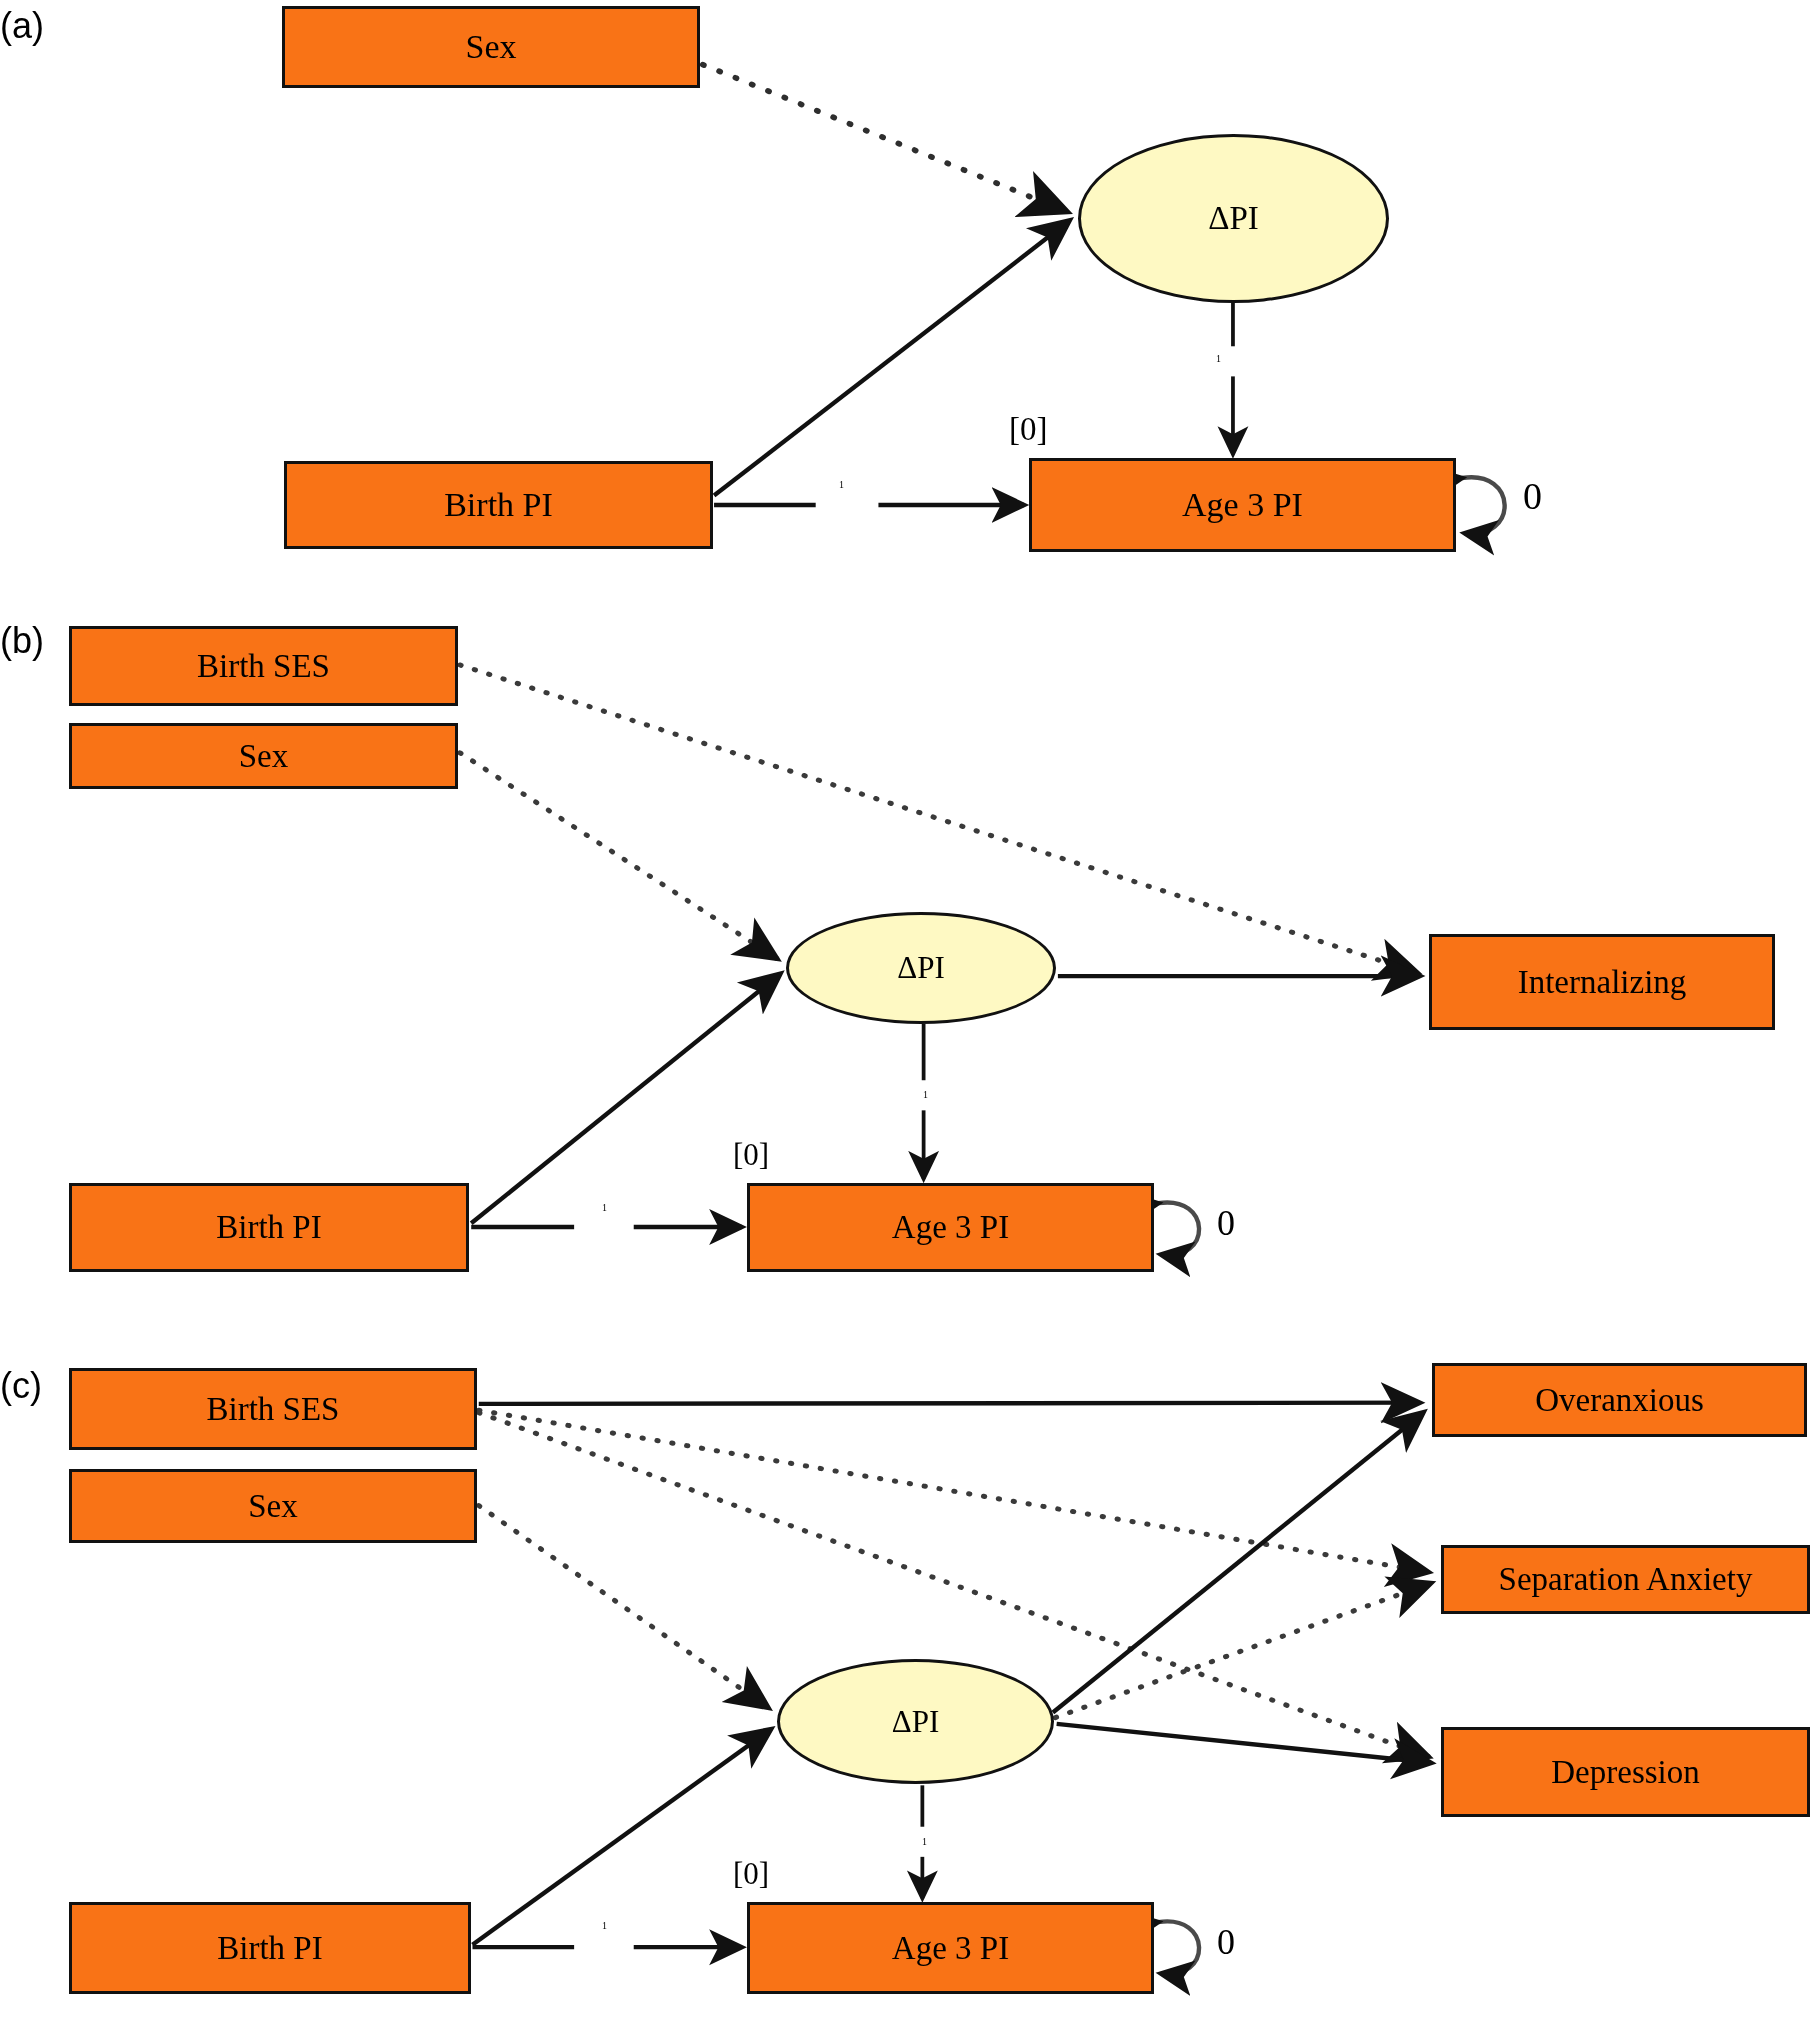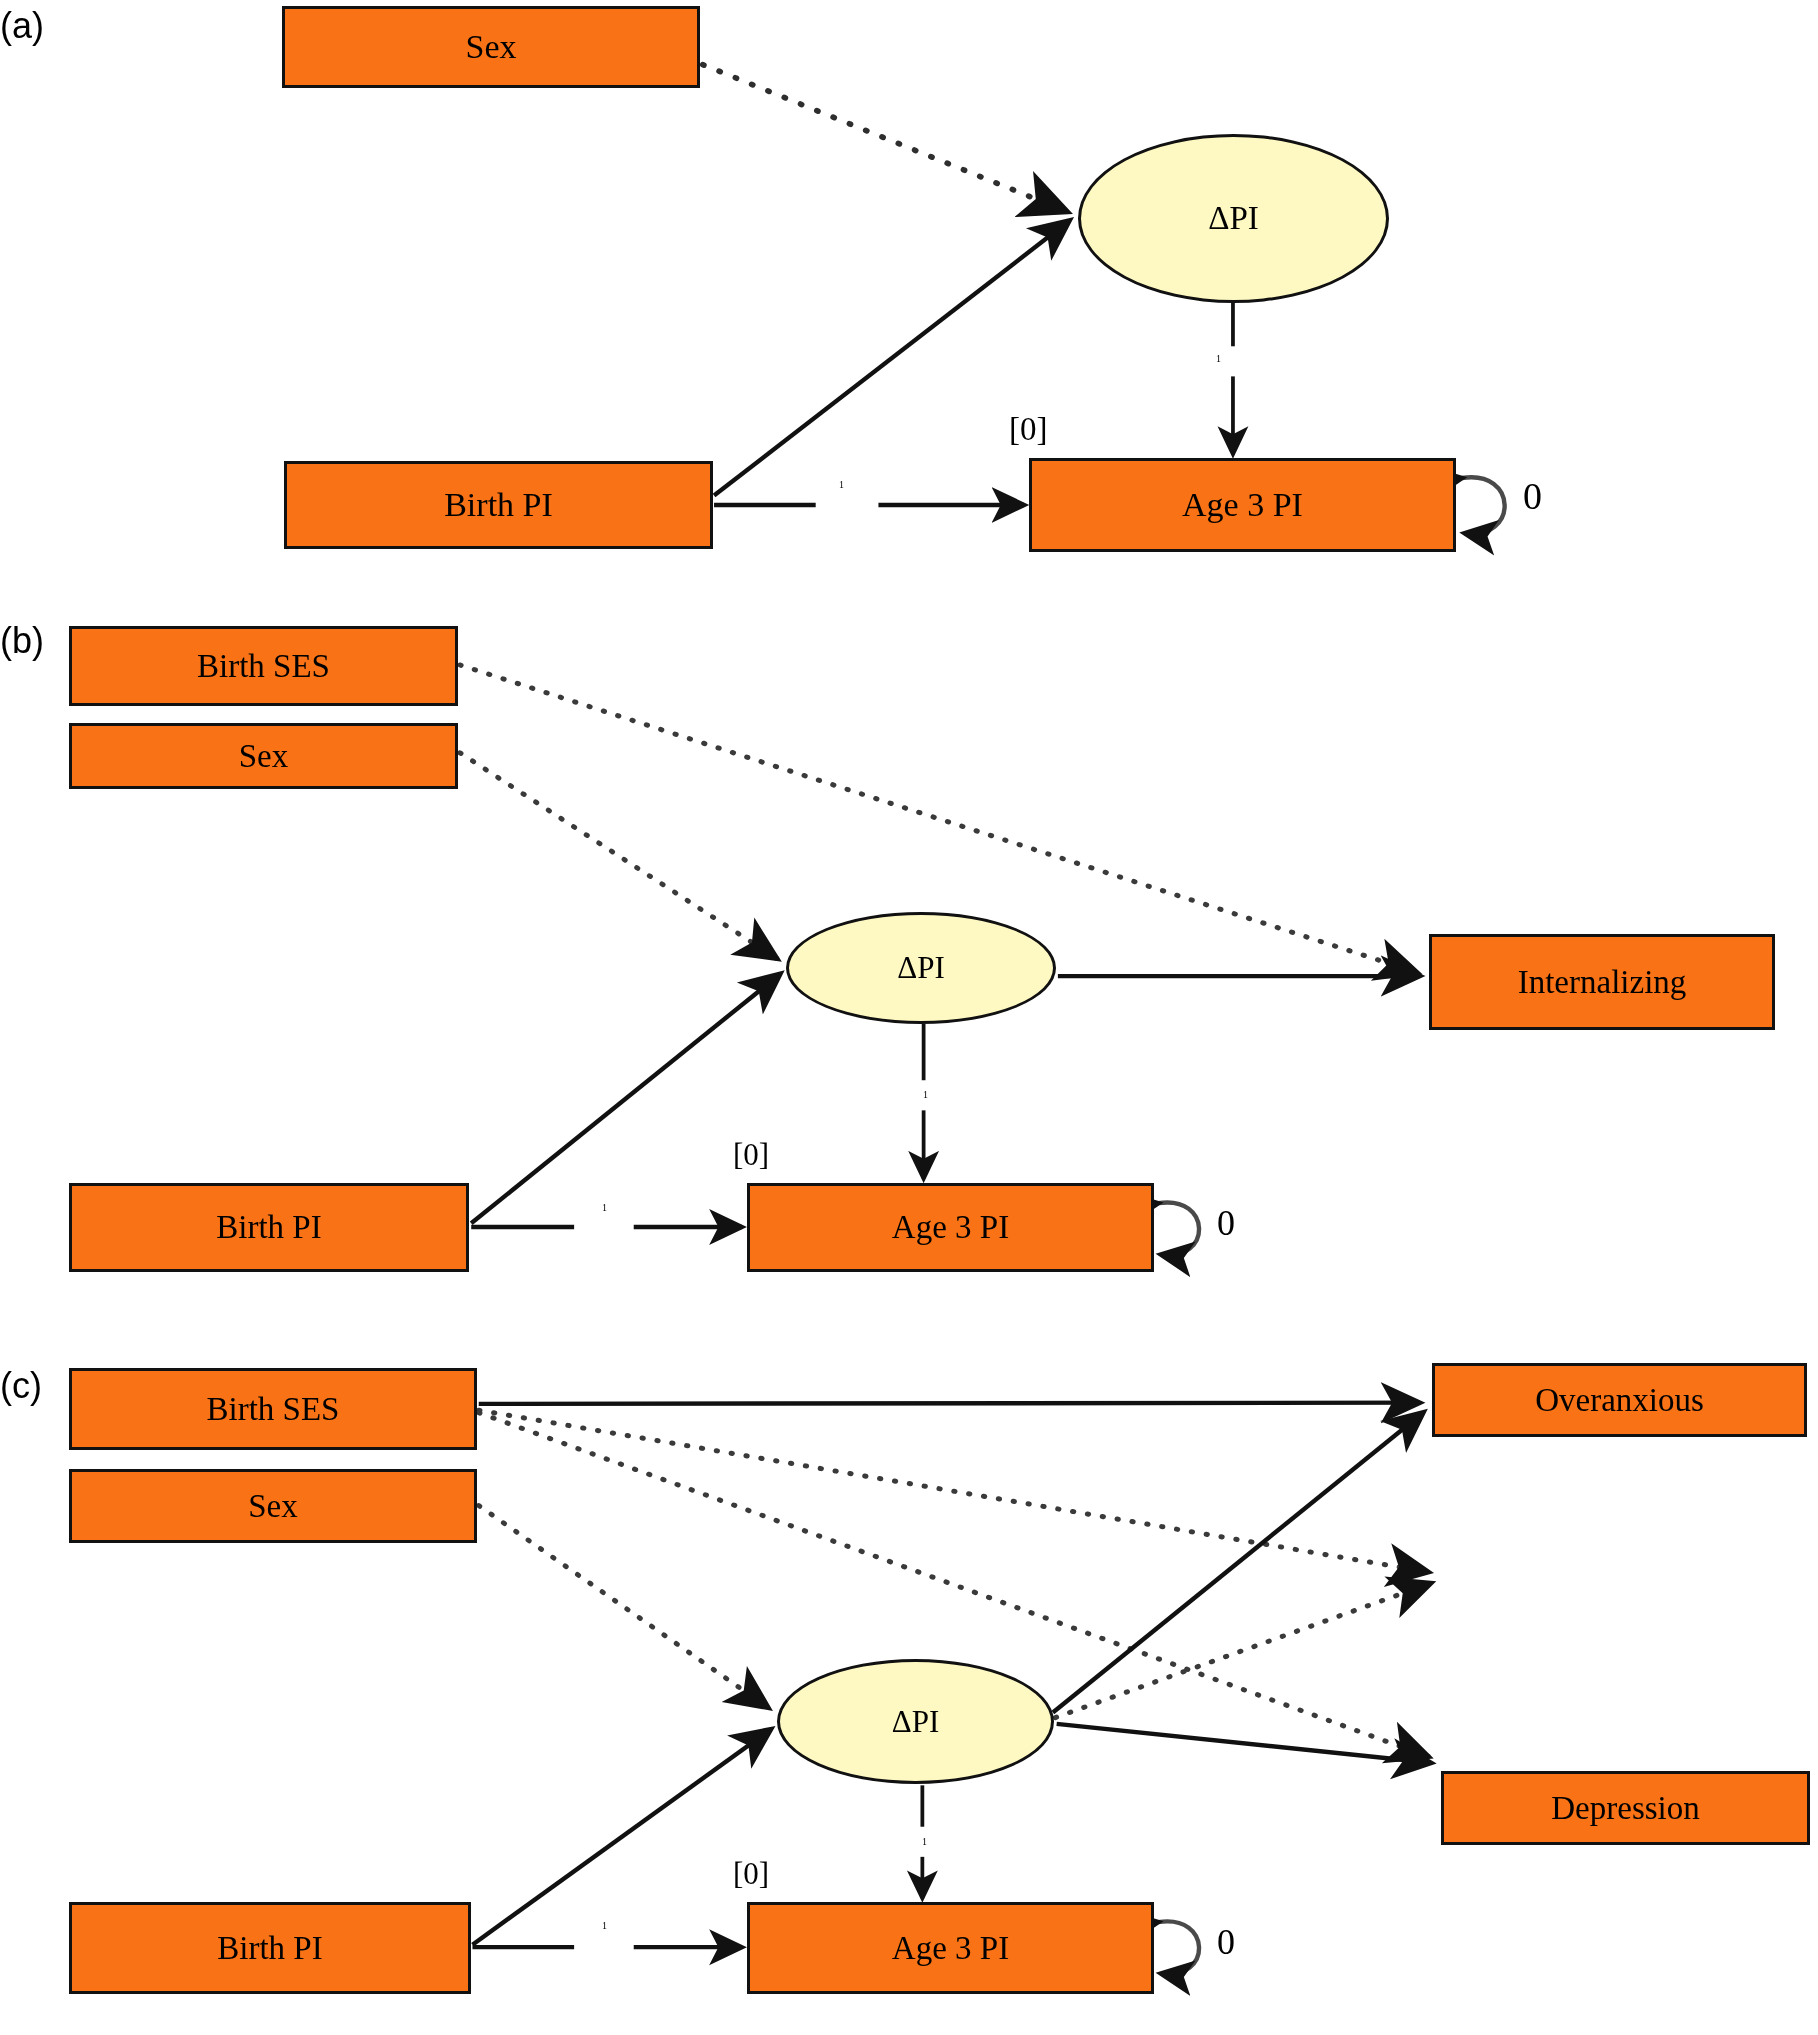--- a/index.html
+++ b/index.html
@@ -197,21 +197,22 @@
 
   <div class="edge-label" style="left:918px; top:1090px;">1</div>
   <div class="edge-label" style="left:597px;  top:1203px;">1</div>
   <div class="mean-label" style="left:733px; top:1139px; font-size:31px;">[0]</div>
   <div class="mean-label" style="left:1217px; top:1205px; font-size:36px;">0</div>
 
   <div class="box" style="left:69px;  top:1368px; width:408px; height:82px; font-size:33px;">Birth SES</div>
   <div class="box" style="left:69px;  top:1469px; width:408px; height:74px; font-size:33px;">Sex</div>
   <div class="ellipse" style="left:777px; top:1659px; width:277px; height:125px; font-size:31px;">ΔPI</div>
   <div class="box" style="left:1432px; top:1363px; width:375px; height:74px; font-size:33px;">Overanxious</div>
-  <div class="box" style="left:1441px; top:1727px; width:369px; height:74px; font-size:33px;margin-top:44px;">Depression</div>
+  <div class="box" style="left:1441px; top:1545px; width:369px; height:69px; font-size:33px;">Separation Anxiety</div>
+  <div class="box" style="left:1441px; top:1727px; width:369px; height:90px; font-size:33px;">Depression</div>
   <div class="box" style="left:69px;  top:1902px; width:402px; height:92px; font-size:33px;">Birth PI</div>
   <div class="box" style="left:747px; top:1902px; width:407px; height:92px; font-size:33px;">Age 3 PI</div>
 
   <div class="edge-label" style="left:917px; top:1837px;">1</div>
   <div class="edge-label" style="left:597px;  top:1921px;">1</div>
   <div class="mean-label" style="left:733px; top:1858px; font-size:31px;">[0]</div>
   <div class="mean-label" style="left:1217px; top:1924px; font-size:36px;">0</div>
 
 </div>
 

